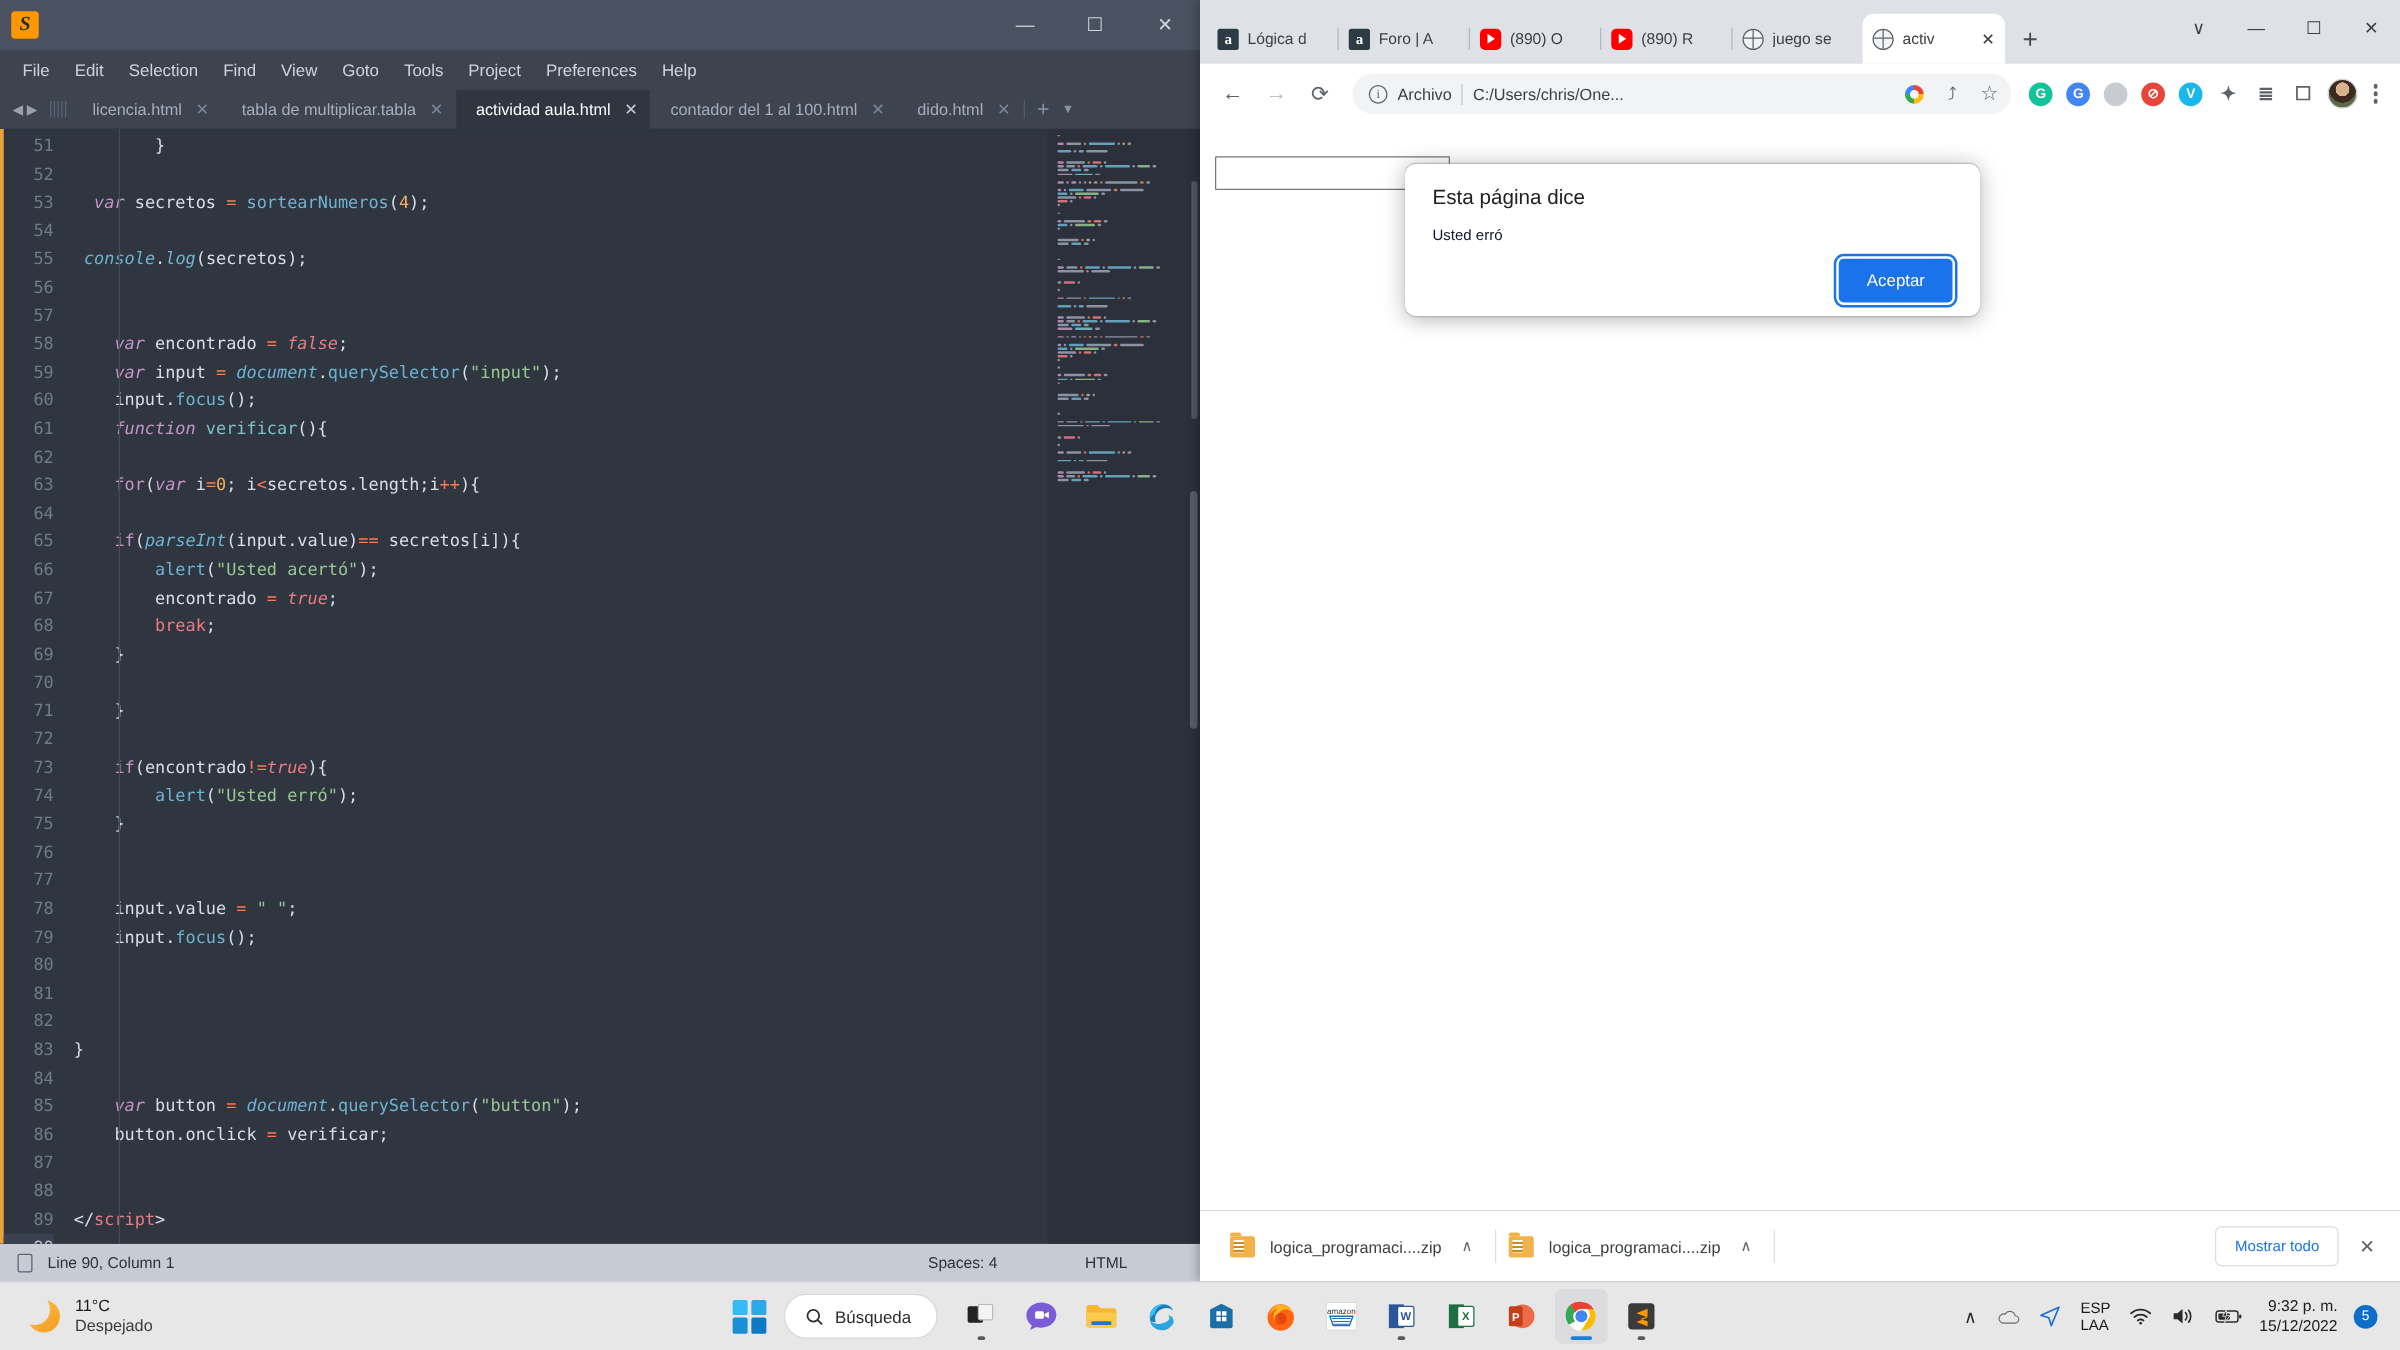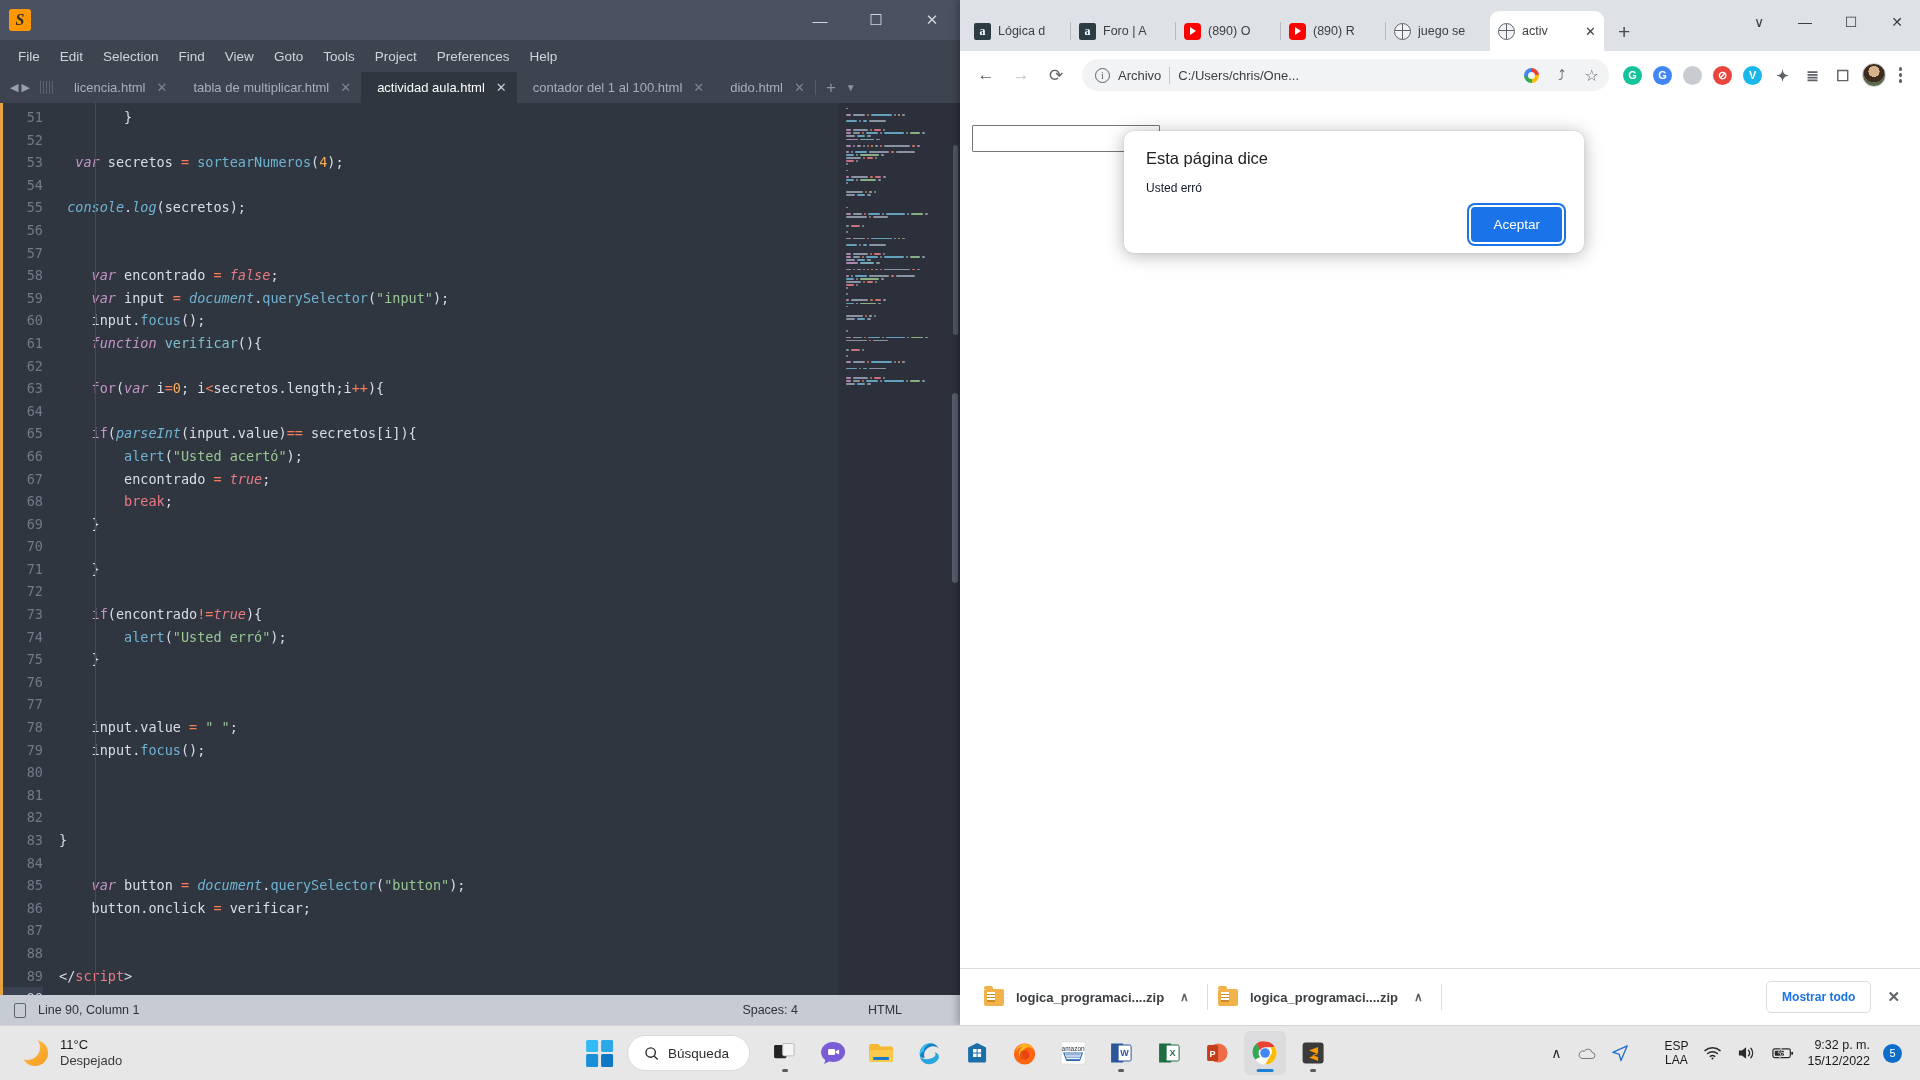--- a/index.html
+++ b/index.html
@@ -224,21 +224,21 @@
   .cr-dialog-actions { margin-top:auto; display:flex; justify-content:flex-end;
                        padding-bottom:11px; }
   .cr-dialog-ok {
     background:#1a73e8; color:#ffffff; font-size:13.5px;
     padding:8px 20px; border-radius:4px; border:2px solid #1a73e8;
     box-shadow:0 0 0 2px #ffffff, 0 0 0 4px #1a73e8;
   }
 
   .cr-downloadbar {
     height:57px; flex:0 0 57px; background:#ffffff; border-top:1px solid #dadce0;
-    display:flex; align-items:center; padding:0 14px; gap:0;font-weight:bold;
+    display:flex; align-items:center; padding:0 14px; gap:0;
   }
   .dl-item {
     display:flex; align-items:center; gap:12px; padding:0 18px 0 10px; height:40px;
   }
   .dl-zip-icon {
     width:20px; height:17px; background:#f2b24a; border-radius:2px 2px 2px 2px;
     position:relative; flex:0 0 20px;
   }
   .dl-zip-icon::before {
     content:""; position:absolute; left:0; top:-3px; width:9px; height:3px;
@@ -307,21 +307,21 @@
   .tb-icon.active { background:#dcdcde; }
   .tb-icon.active::after {
     content:""; position:absolute; bottom:3px; left:50%; transform:translateX(-50%);
     width:17px; height:3px; border-radius:2px; background:#1f7fd4;
   }
 
   .tb-right {
     margin-left:auto; display:flex; align-items:center; gap:13px; padding-right:18px;
   }
   .tb-sys { display:flex; align-items:center; gap:15px; color:#2b2b2b; font-size:14px; }
-  .tb-lang { font-size:12px; line-height:1.2; text-align:center; color:#1b1b1b;margin-left:20px; }
+  .tb-lang { font-size:12px; line-height:1.2; text-align:left; color:#1b1b1b; }
   .tb-clock { font-size:12.5px; line-height:1.32; text-align:right; color:#1b1b1b; }
   .tb-badge {
     width:19px; height:19px; border-radius:50%; background:#0d6ec9; color:#fff;
     font-size:11px; display:flex; align-items:center; justify-content:center;
   }
 </style>
 </head>
 <body>
 
 <div id="sublime-window">
@@ -359,21 +359,21 @@
         <span></span>
         <span></span>
         <span></span>
     </div>
     <div id="st-tabs" style="display:flex;align-items:flex-end;">
         <div class="st-tab">
           <span>licencia.html</span>
           <span class="tab-x">✕</span>
         </div>
         <div class="st-tab">
-          <span>tabla de multiplicar.html</span>
+          <span>tabla de multiplicar.tabla</span>
           <span class="tab-x">✕</span>
         </div>
         <div class="st-tab active">
           <span>actividad aula.html</span>
           <span class="tab-x">✕</span>
         </div>
         <div class="st-tab">
           <span>contador del 1 al 100.html</span>
           <span class="tab-x">✕</span>
         </div>

